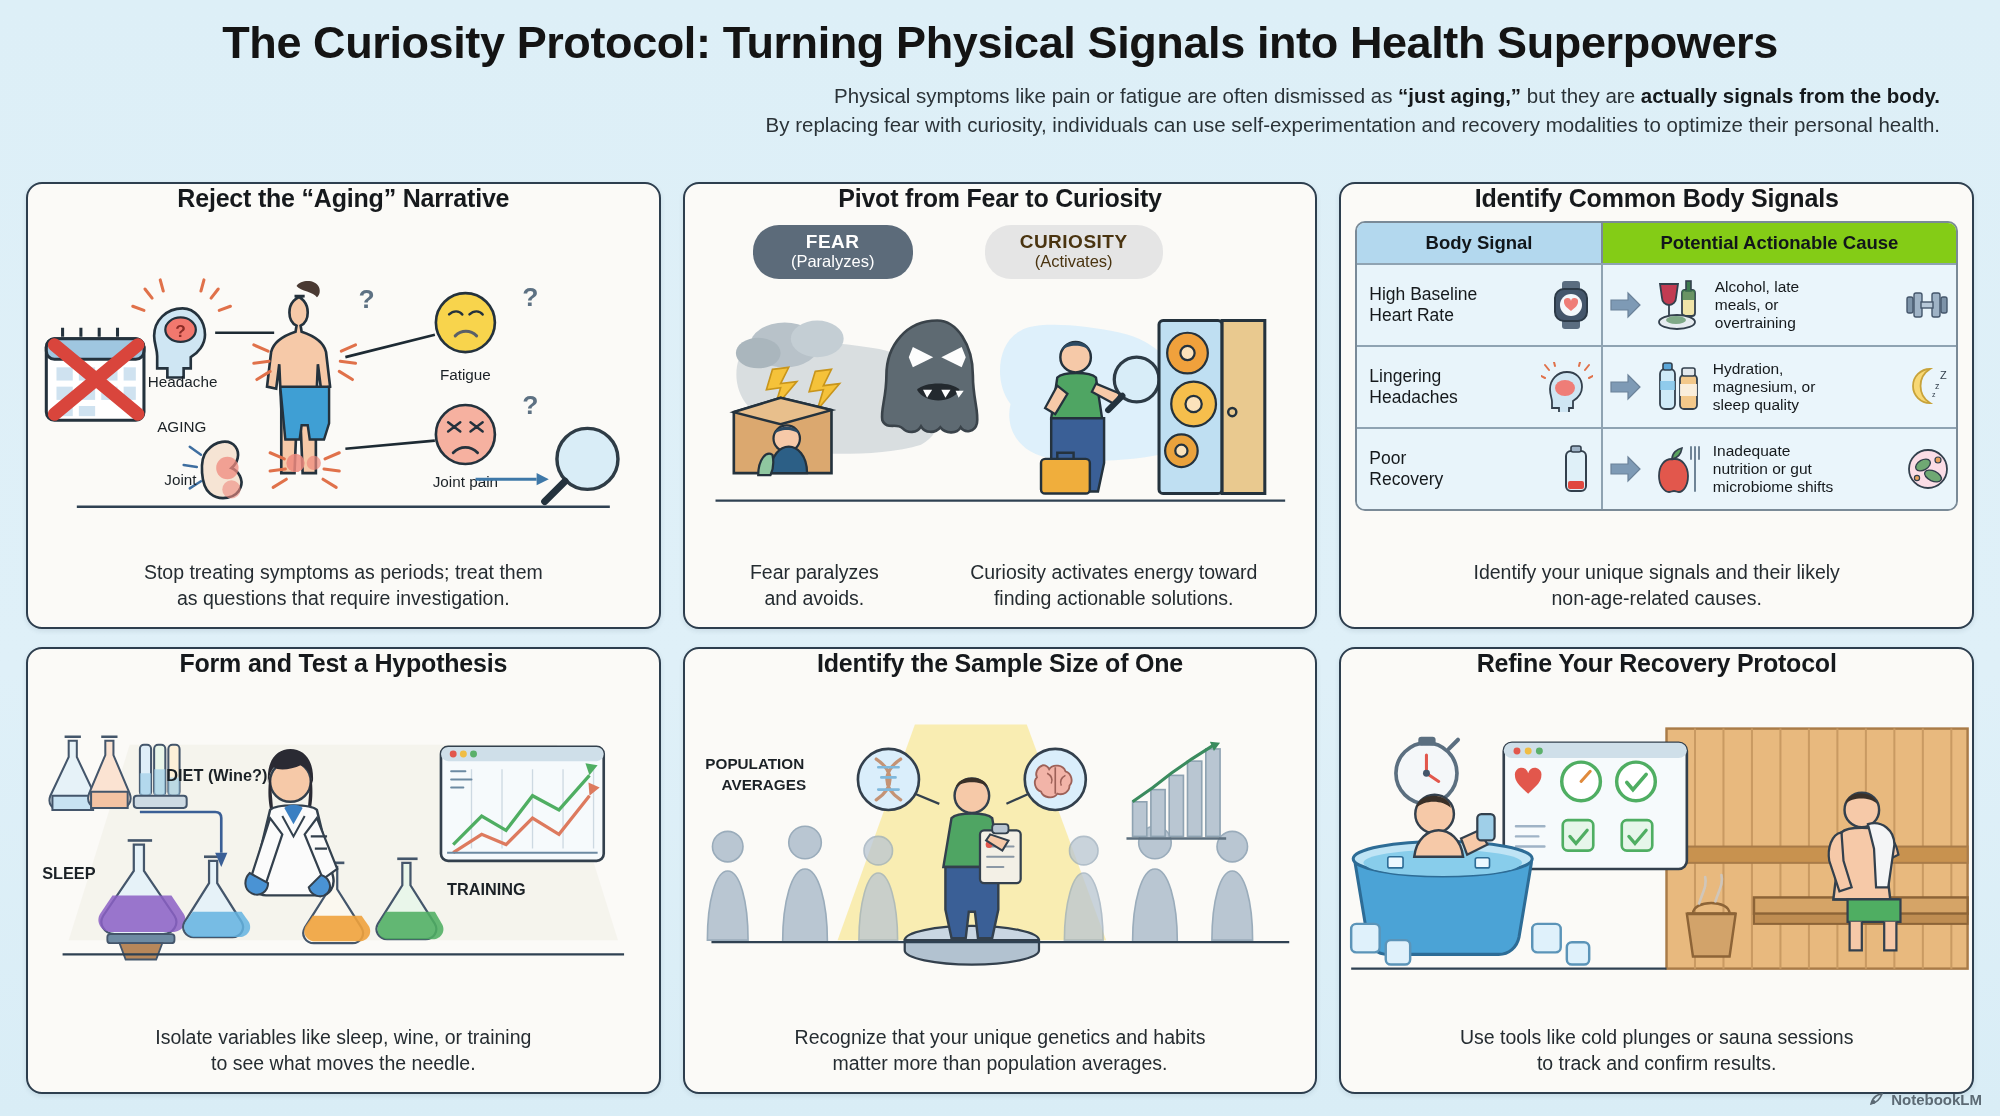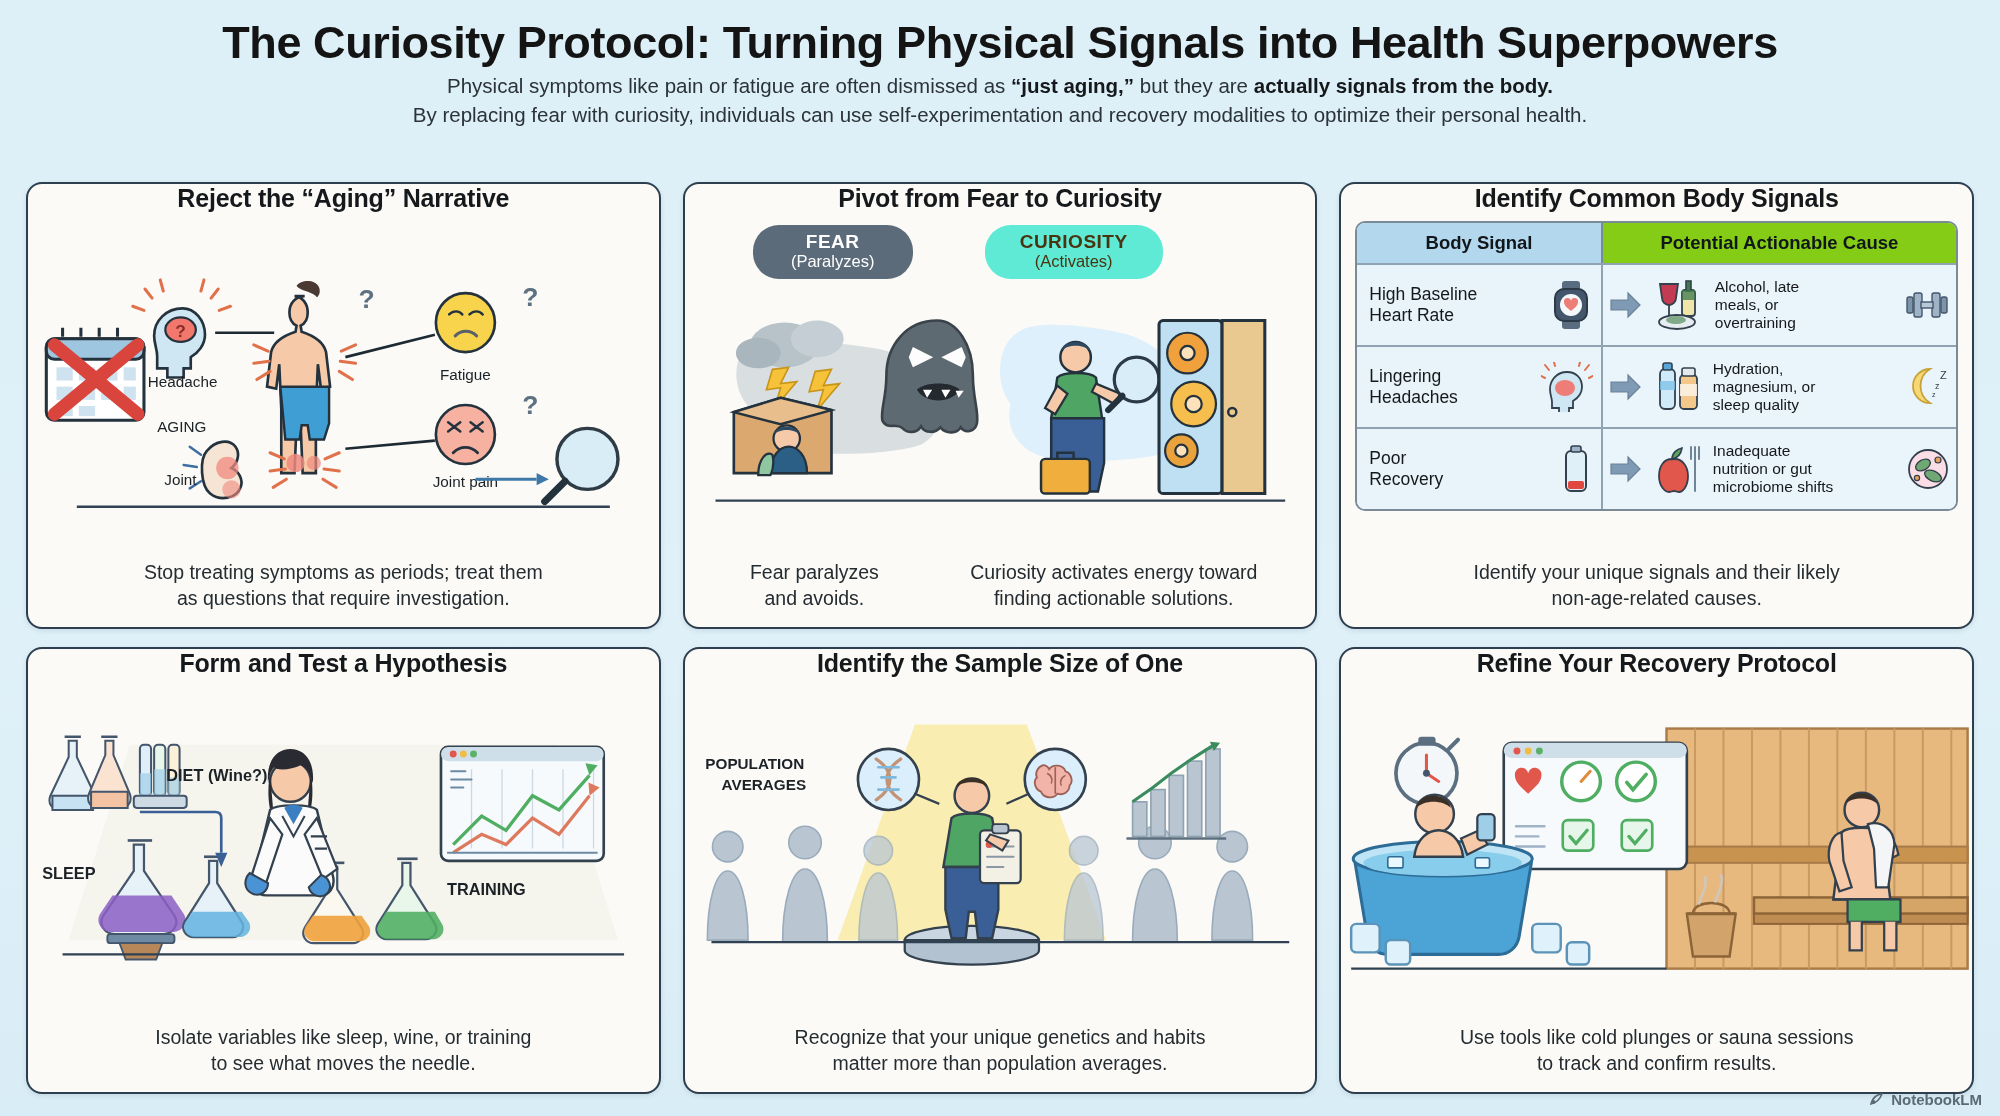--- a/index.html
+++ b/index.html
@@ -10,21 +10,21 @@
     overflow: hidden;
   }
   .page { position: relative; width: 2000px; height: 1116px; background: linear-gradient(180deg,#ddeff7 0%, #dff0f8 60%, #d9edf6 100%); }
 
   
   .header { padding: 18px 60px 0; text-align: center; }
   .title {
     font-size: 45px; font-weight: 700; color: #141414;
     letter-spacing: -0.4px; line-height: 1.12;
   }
-  .subtitle { margin-top: 4px; font-size: 20.5px; color: #2b3338; line-height: 1.38; }
+  .subtitle { margin-top: 14px; font-size: 20.5px; color: #2b3338; line-height: 1.38; text-align: right; }
   .subtitle b { font-weight: 700; color: #15191c; }
 
   
   .grid {
     position: absolute; left: 26px; top: 182px;
     width: 1948px; display: grid;
     grid-template-columns: repeat(3, 1fr);
     grid-template-rows: 447px 447px;
     gap: 18px 22px;
   }
@@ -47,21 +47,21 @@
   svg { display: block; }
 
   
   .badge {
     position: absolute; border-radius: 26px; padding: 7px 20px 9px;
     text-align: center; line-height: 1.08;
   }
   .badge .b1 { font-size: 19px; font-weight: 700; letter-spacing: .5px; }
   .badge .b2 { font-size: 16.5px; }
   .badge-fear { background: #5c6b7a; color: #fff; }
-  .badge-cur  { background: #5eead4; color: #4a3410; }
+  .badge-cur  { background: #e5e5e5; color: #4a3410; }
 
   
   .tbl {
     position: absolute; left: 14px; right: 14px; top: 8px;
     border: 2px solid #7a8a97; border-radius: 10px; overflow: hidden;
     background: #eaf4fa;
   }
   .tbl-head { display: flex; }
   .th {
     font-size: 18.5px; font-weight: 700; color: #11161a;

